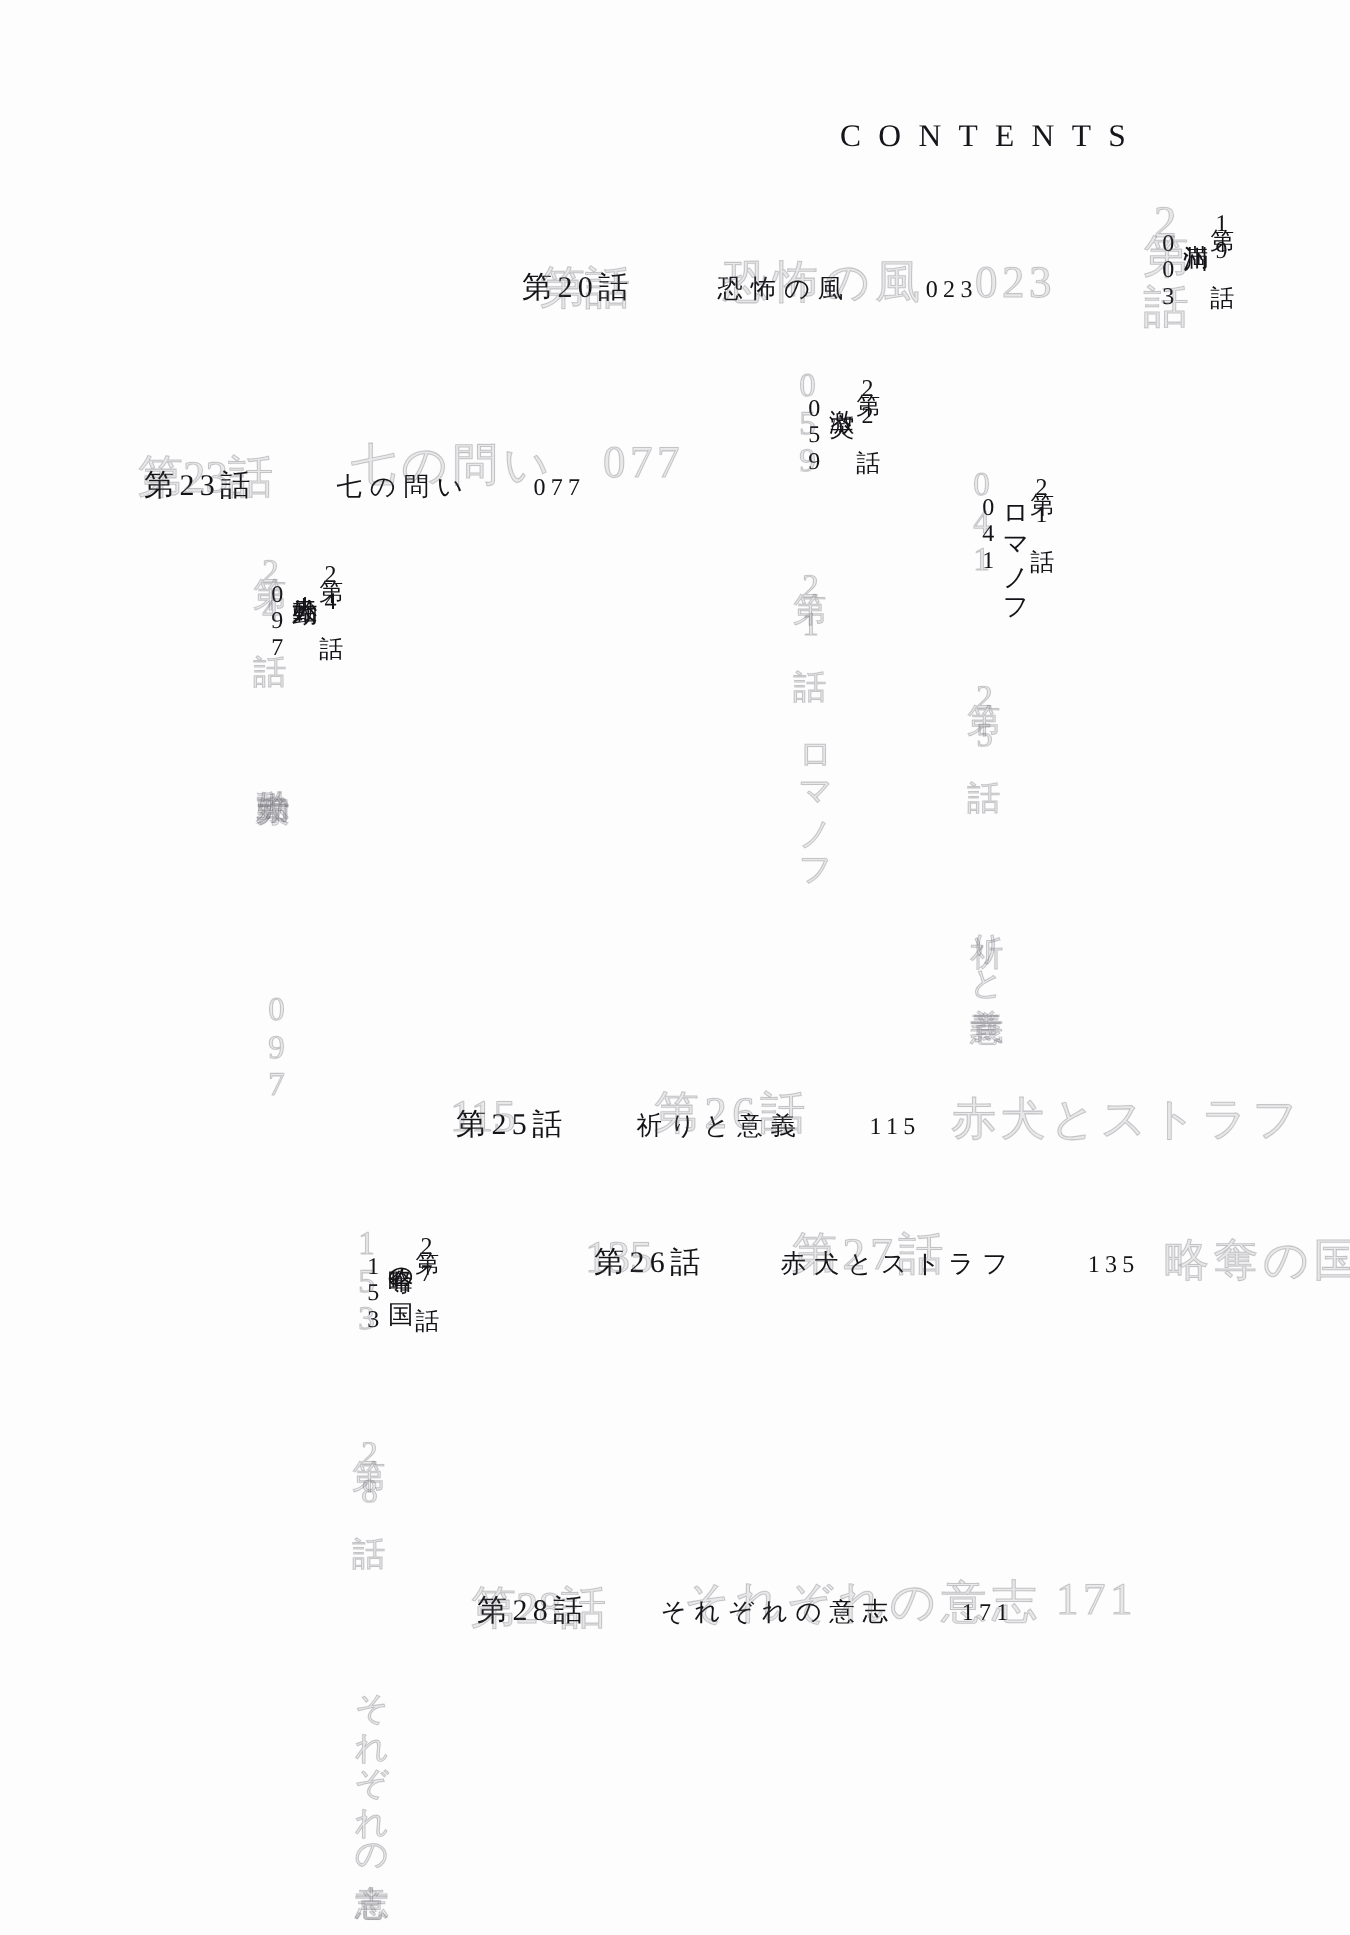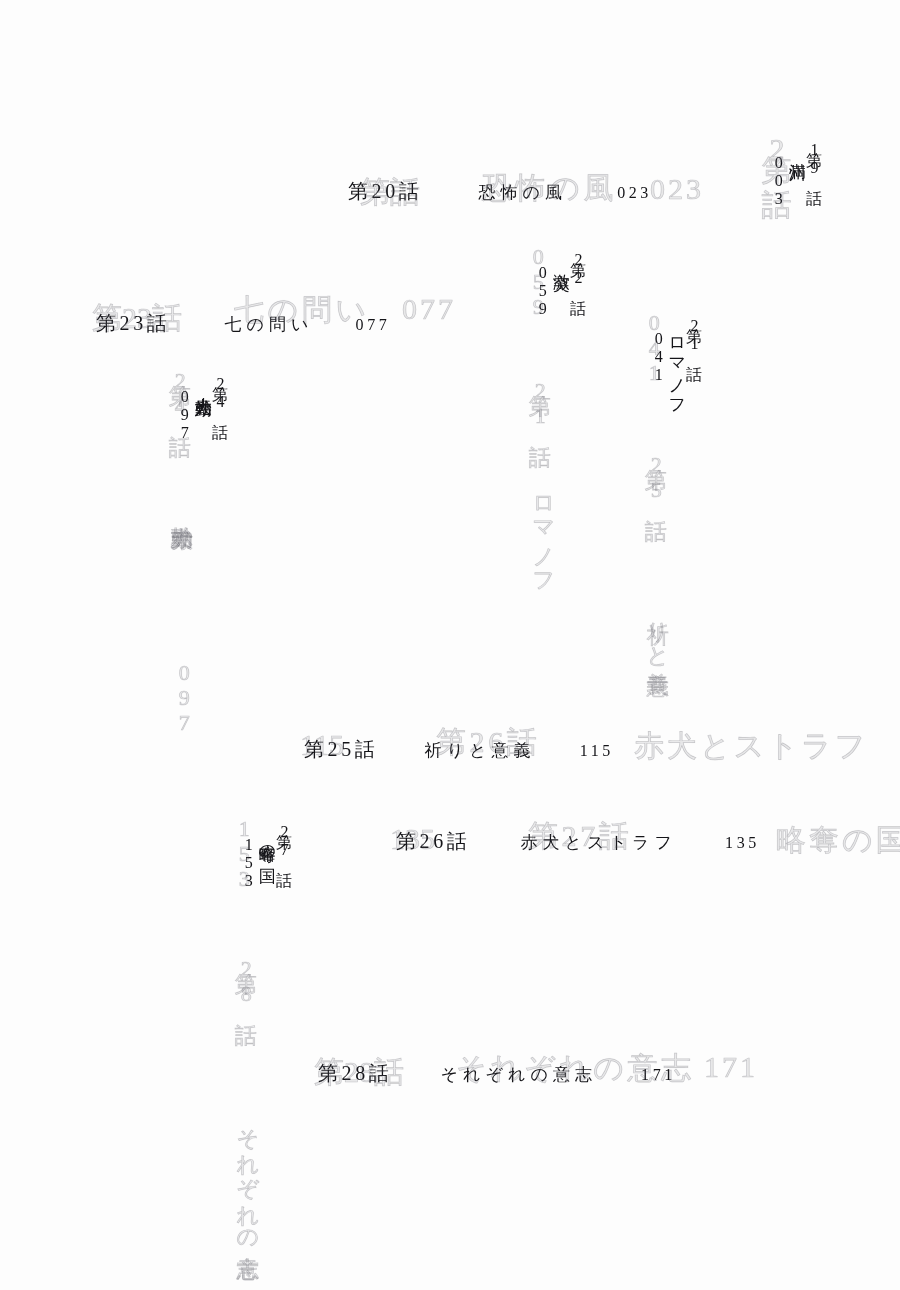--- a/index.html
+++ b/index.html
@@ -87,20 +87,21 @@
   }
   .ghost-mid {
     font-size: 22px;
   }
 </style>
 </head>
 <body>
 
 <div id="page">
 
+  <div class="contents-title">CONTENTS</div>
 
   <div class="entry-v" style="left:770px; top:140px; height:330px;">
     <span class="num">第19話</span>
     <span class="ttl">満州</span>
     <span class="pg">003</span>
   </div>
 
   <div class="entry-v ghost ghost-big" style="left:760px; top:132px; height:110px;">第2話</div>
 
   <div class="entry-h" style="left:348px; top:178px;">

